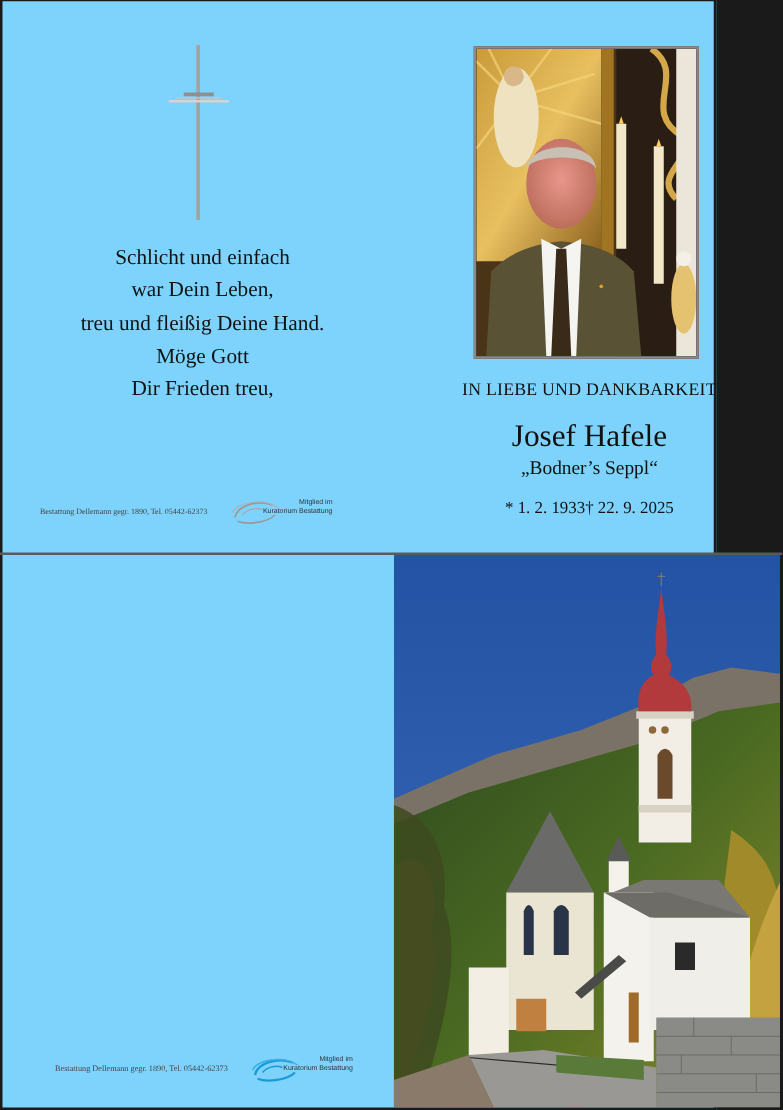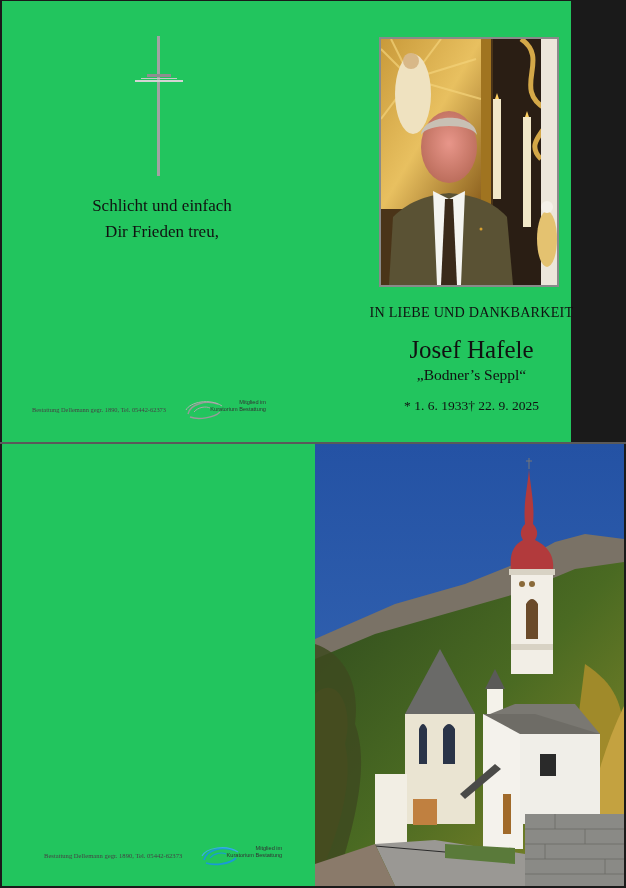--- a/index.html
+++ b/index.html
@@ -1,19 +1,19 @@
 <!DOCTYPE html>
 <html><head>
   <meta charset="utf-8">
   <style>
     * { box-sizing: border-box; margin: 0; padding: 0; }
     html, body { width: 626px; height: 888px; background: #1a1a1a; overflow: hidden; }
     body { position: relative; font-family: "DejaVu Serif", serif; color: #111; }
 
-    .card { position: absolute; left: 0; width: 573px; background: #22c55e; padding-left: 36px; }
+    .card { position: absolute; left: 0; width: 573px; background: #7dd3fc; padding-left: 36px; }
     .card-front { top: 0; height: 443px; border-top: 1px solid #1a1a1a; border-left: 2px solid #1a1a1a; border-right: 2px solid #1a1a1a; }
     .divider { position: absolute; left: 0; top: 442px; width: 626px; height: 2px; background: #5a5a5a; }
     .card-back { top: 444px; height: 444px; border-left: 2px solid #1a1a1a; border-right: 2px solid #1a1a1a; border-bottom: 2px solid #1a1a1a; }
 
     
     .cross { position: absolute; left: 133px; top: 35px; width: 48px; height: 140px; }
     .cross .vert { position: absolute; left: 22px; top: 0; width: 3px; height: 140px; background: #a3a3a3; }
     .cross .bar1 { position: absolute; left: 12px; top: 38px; width: 24px; height: 3px; background: #8f8f8f; }
     .cross .bar2 { position: absolute; left: 6px; top: 42px; width: 36px; height: 1px; background: #c8c8c8; }
     .cross .bar3 { position: absolute; left: 0; top: 44px; width: 48px; height: 2px; background: #d4d4d4; }
@@ -55,20 +55,23 @@
 
   <div class="cross">
     <div class="vert"></div>
       <div class="bar1"></div>
       <div class="bar2"></div>
       <div class="bar3"></div>
   </div>
 
   <div class="poem">
     <div>Schlicht und einfach</div>
+    <div>war Dein Leben,</div>
+    <div>treu und fleißig Deine Hand.</div>
+    <div>Möge Gott</div>
     <div>Dir Frieden treu,</div>
   </div>
 
   <div class="footer footer-front">
     <span class="fh-text">Bestattung Dellemann gegr. 1890, Tel. 05442-62373</span>
     <div class="logo">
       <svg width="40" height="22" viewBox="0 0 40 22">
         <path d="M4 16 C 6 6, 22 2, 34 6" stroke="#9a9a9a" stroke-width="1.4" fill="none"></path>
         <path d="M2 12 C 6 4, 26 0, 38 8" stroke="#b0b0b0" stroke-width="1" fill="none"></path>
         <path d="M6 19 C 14 22, 30 20, 36 14" stroke="#9a9a9a" stroke-width="1.4" fill="none"></path>
@@ -120,21 +123,21 @@
       <path d="M52 152 L 68 160 L 84 152 L 80 246 L 56 246 Z" fill="#f4f4f0"></path>
       <path d="M64 160 L 72 160 L 76 246 L 60 246 Z" fill="#3a2a1a"></path>
       <circle cx="100" cy="190" r="1.5" fill="#d8a030"></circle>
     </svg>
   </div>
 
   <div class="ri ri-dedication">IN LIEBE UND DANKBARKEIT</div>
   <div class="ri ri-name">Josef Hafele</div>
   <div class="ri ri-nick">„Bodner’s Seppl“</div>
   <div class="ri ri-dates">
-    <span>* 1. 6. 1933</span><span>† 22. 9. 2025</span>
+    <span>* 1. 2. 1933</span><span>† 22. 9. 2025</span>
   </div>
 </div>
 
 <div class="divider"></div>
 
 <div class="card card-back">
   <div class="footer footer-back" style="top:398px;">
     <span class="fh-text">Bestattung Dellemann gegr. 1890, Tel. 05442-62373</span>
     <div class="logo">
       <svg width="40" height="22" viewBox="0 0 40 22">

